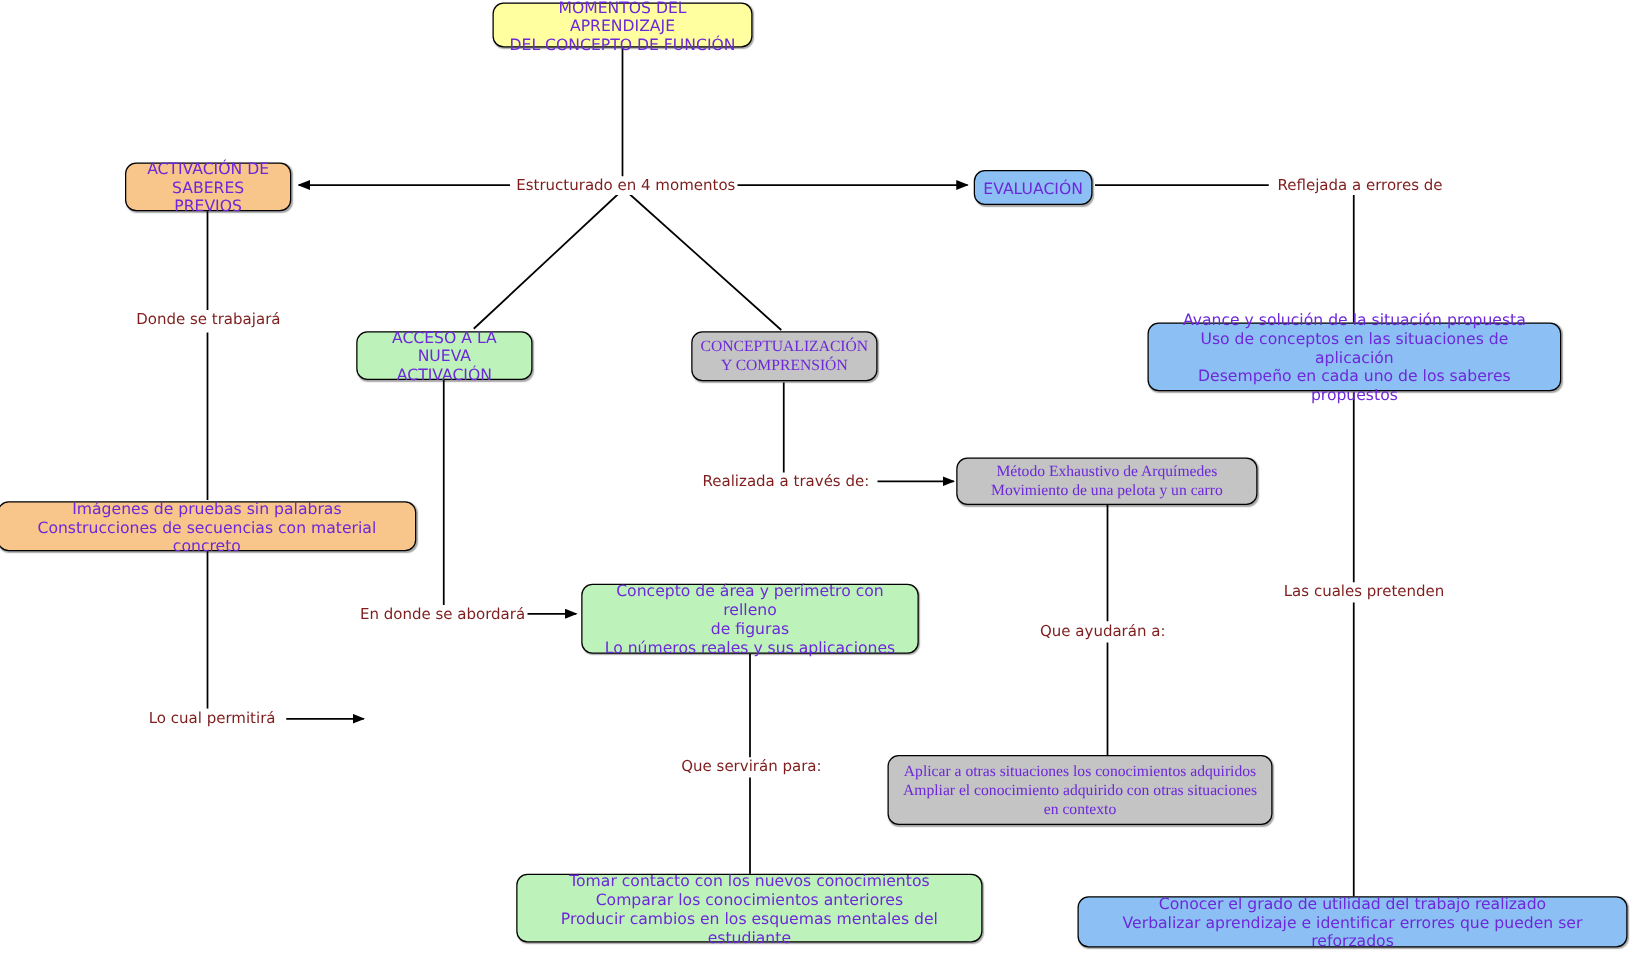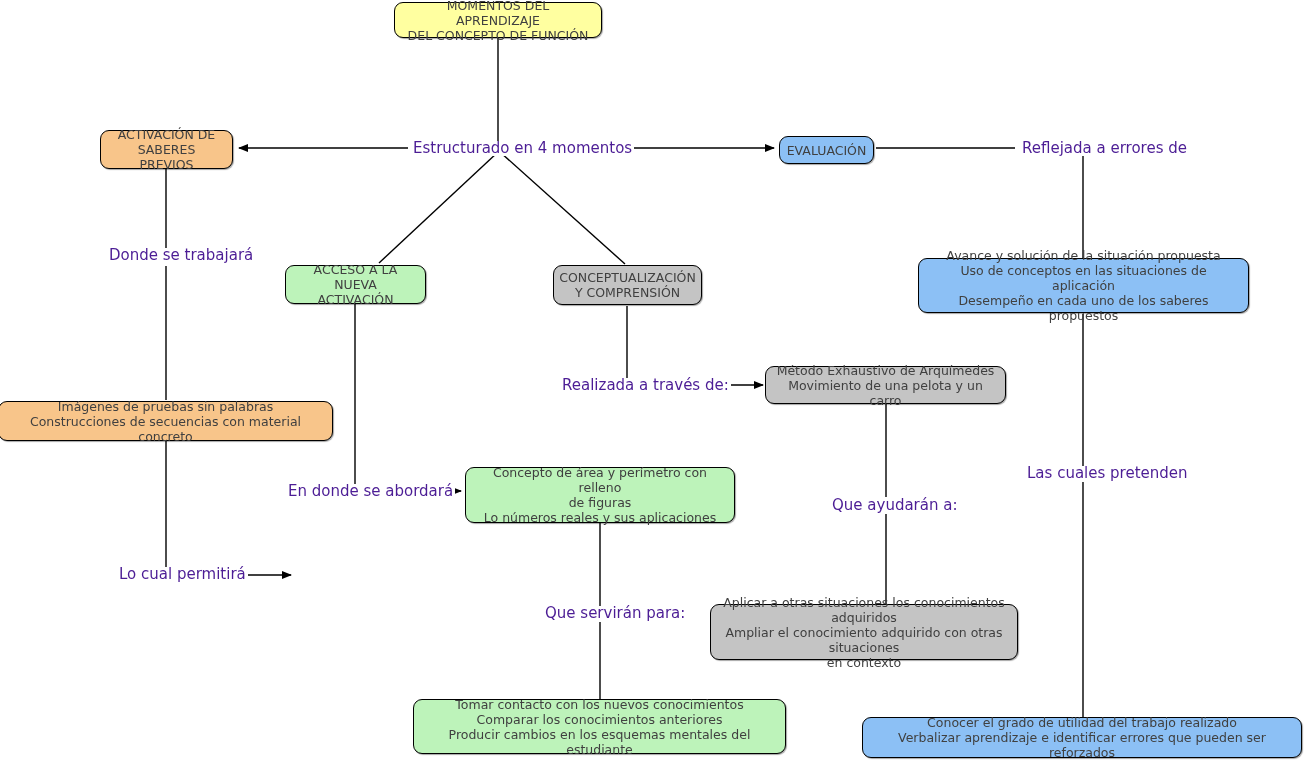--- a/index.html
+++ b/index.html
@@ -29,35 +29,35 @@
     position: absolute;
     box-sizing: border-box;
     border: 1px solid #000000;
     border-radius: 9px;
     display: flex;
     align-items: center;
     justify-content: center;
     text-align: center;
     font-size: 12.5px;
     line-height: 15px;
-    color: #404040;
+    color: #6d28d9;
     padding: 3px 8px;
     white-space: pre-line;
     box-shadow: 1px 1px 1px rgba(0,0,0,0.35);
   }
   .node.yellow  { background: #ffffa0; }
   .node.orange  { background: #f8c58a; }
   .node.green   { background: #bdf3ba; }
-  .node.gray    { background: #c4c4c4; }
+  .node.gray    { background: #c4c4c4; font-family: Liberation Serif, serif; }
   .node.blue    { background: #8cc0f5; }
   .linklabel {
     position: absolute;
-    font-size: 15px;
+    font-size: 12px;
     line-height: 15px;
-    color: #4c1d95;
+    color: #7f1d1d;
     white-space: nowrap;
     background: #ffffff;
     padding: 0 2px;
   }
 </style>
 </head>
 <body>
 
 <div id="canvas">
 

